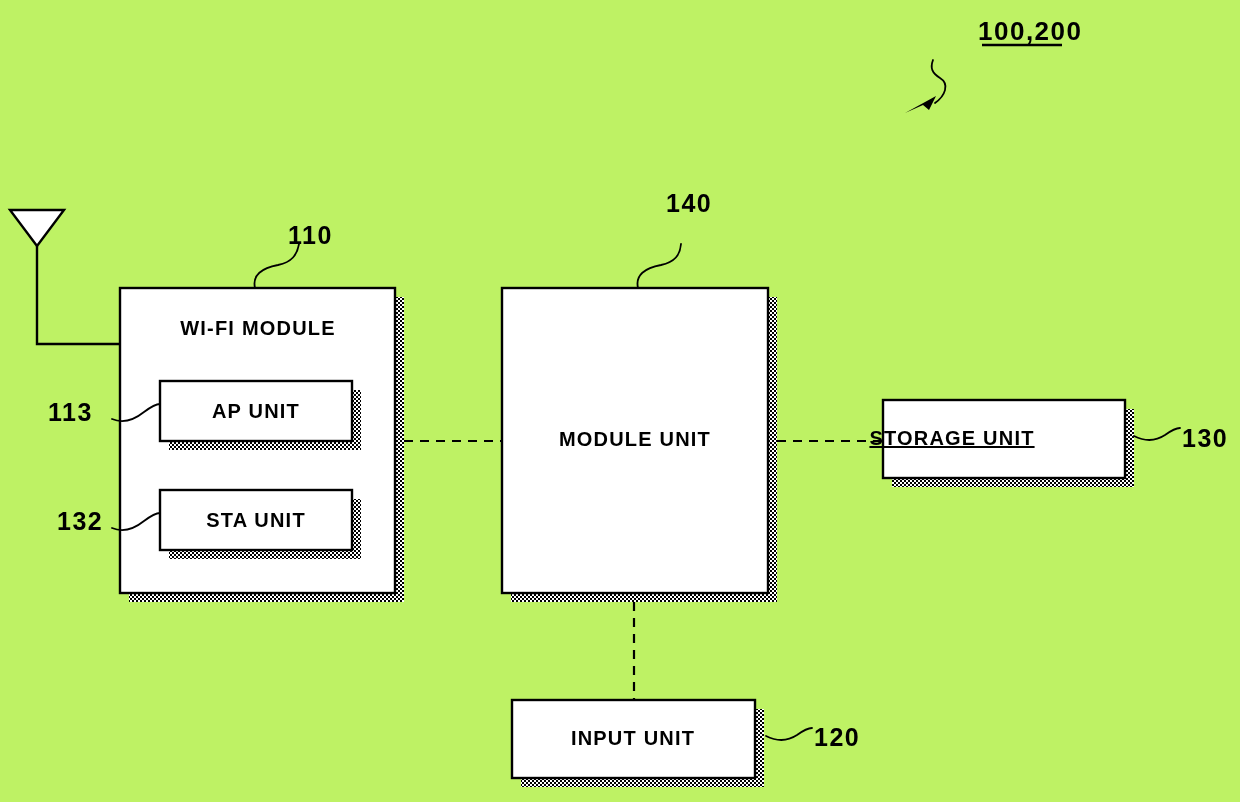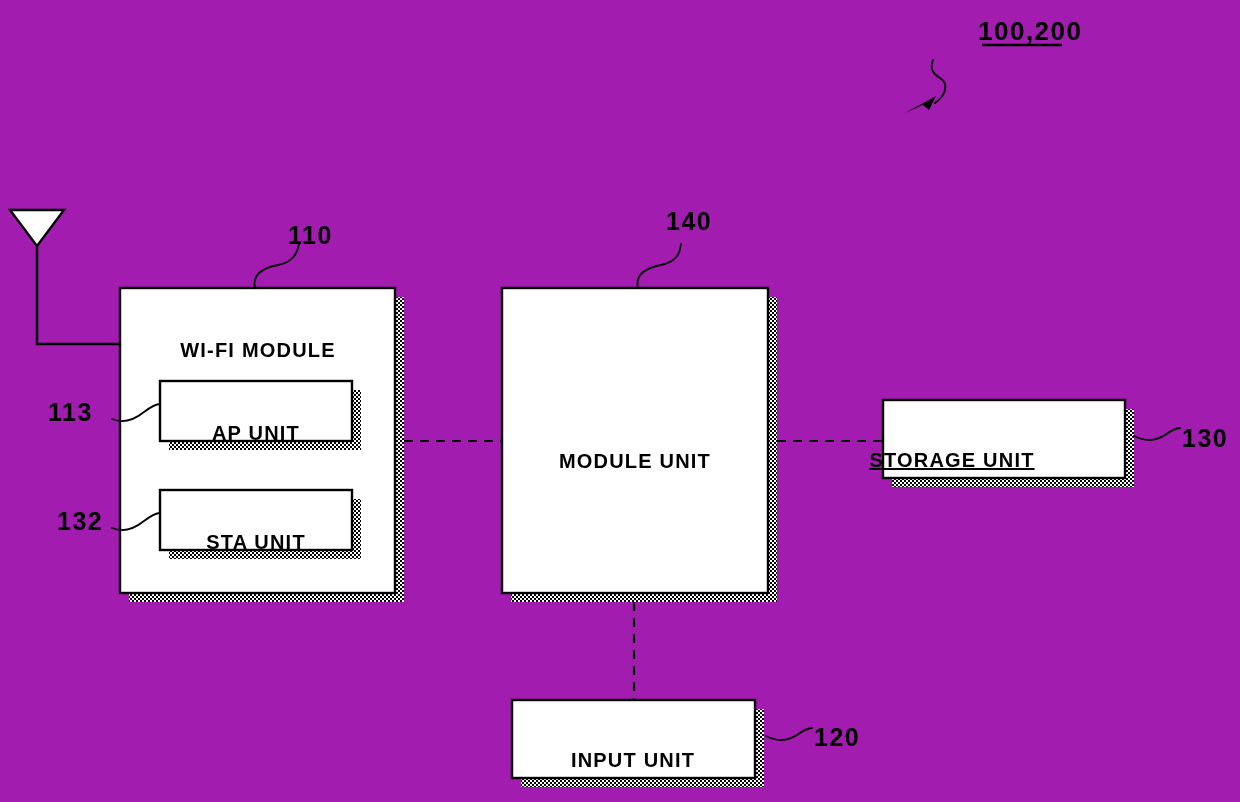--- a/index.html
+++ b/index.html
@@ -8,21 +8,21 @@
     padding: 0;
     background: #ffffff;
   }
   body {
     font-family: "Liberation Sans", sans-serif;
   }
   #figure-root {
     position: relative;
     width: 1240px;
     height: 802px;
-    background: #a21caf;
+    background: #bef264;
     overflow: hidden;
   }
   #figure-svg {
     position: absolute;
     left: 0;
     top: 0;
     width: 1240px;
     height: 802px;
   }
 
@@ -33,21 +33,20 @@
     white-space: nowrap;
     font-family: "Liberation Sans", sans-serif;
     letter-spacing: 0.5px;
   }
   .box-label {
     font-size: 20px;
     font-weight: 700;
     letter-spacing: 1.2px;
     text-align: center;
     transform: translateX(-50%);
-    margin-top: 22px;
   }
   .ref-num {
     font-size: 25px;
     font-weight: 700;
     letter-spacing: 1.5px;
   }
   .fig-title {
     font-size: 26px;
     font-weight: 700;
     letter-spacing: 1.5px;
@@ -172,21 +171,21 @@
   <div class="fig-text box-label" style="left:258px; top:317px;">WI-FI MODULE</div>
   <div class="fig-text ref-num" style="left:288px; top:221px;">110</div>
 
   <div class="fig-text box-label" style="left:256px; top:400px;">AP UNIT</div>
   <div class="fig-text ref-num" style="left:48px; top:398px;">113</div>
 
   <div class="fig-text box-label" style="left:256px; top:509px;">STA UNIT</div>
   <div class="fig-text ref-num" style="left:57px; top:507px;">132</div>
 
   <div class="fig-text box-label" style="left:635px; top:428px;">MODULE UNIT</div>
-  <div class="fig-text ref-num" style="left:666px; top:207px;text-align:right;">140</div>
+  <div class="fig-text ref-num" style="left:666px; top:189px;text-align:right;">140</div>
 
   <div class="fig-text box-label" style="left:952px; top:427px;text-decoration:underline;">STORAGE UNIT</div>
   <div class="fig-text ref-num" style="left:1182px; top:424px;">130</div>
 
   <div class="fig-text box-label" style="left:633px; top:727px;">INPUT UNIT</div>
   <div class="fig-text ref-num" style="left:814px; top:723px;text-align:right;">120</div>
 
 </div>
 
 </body></html>

